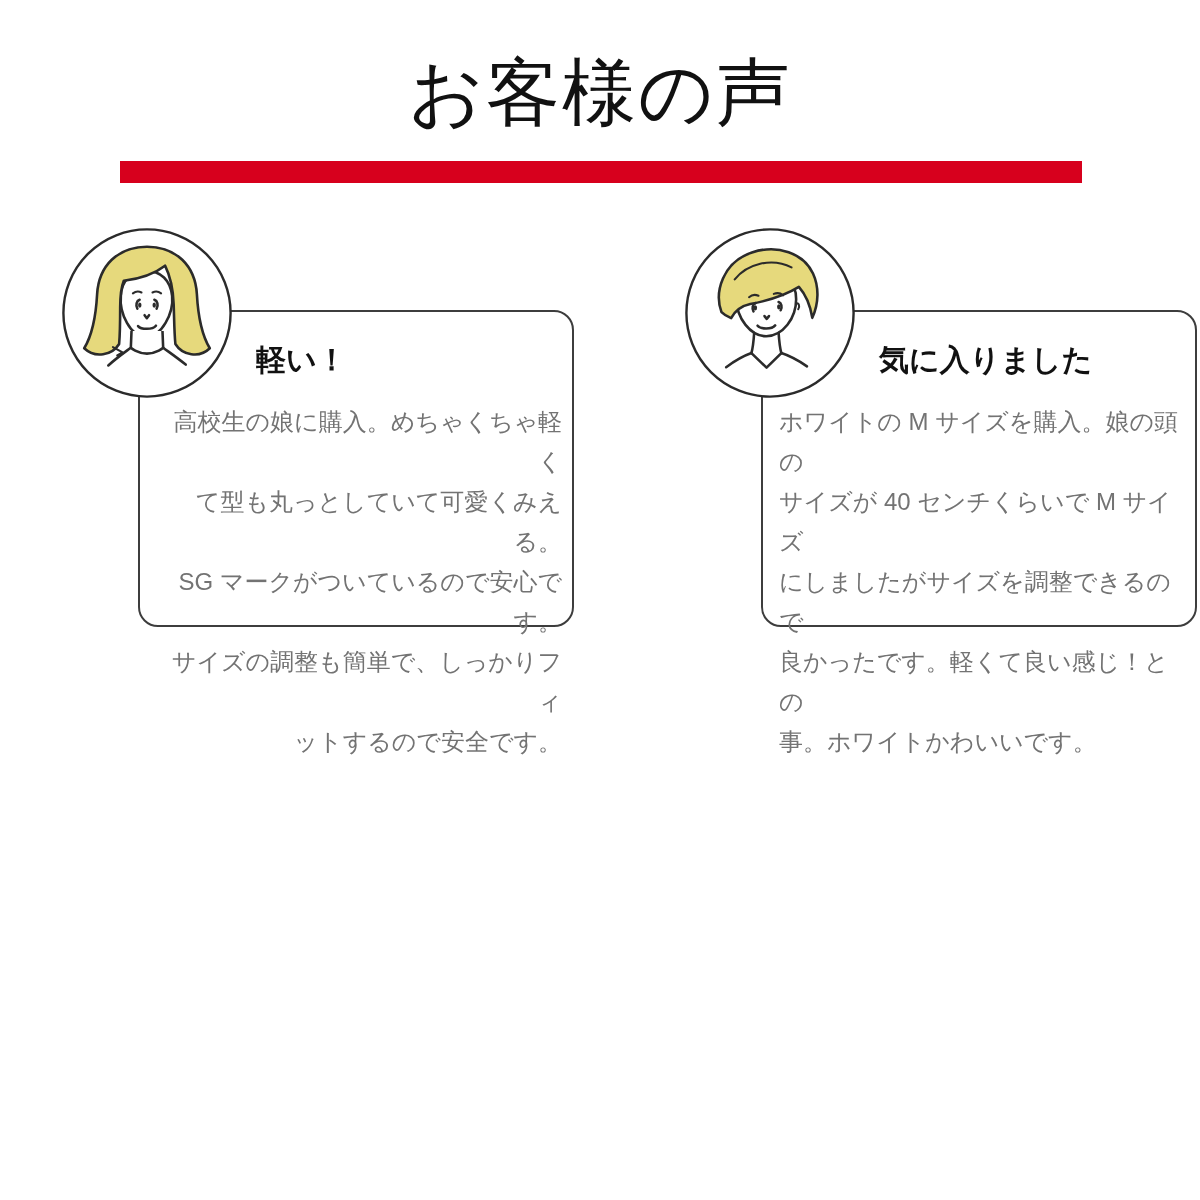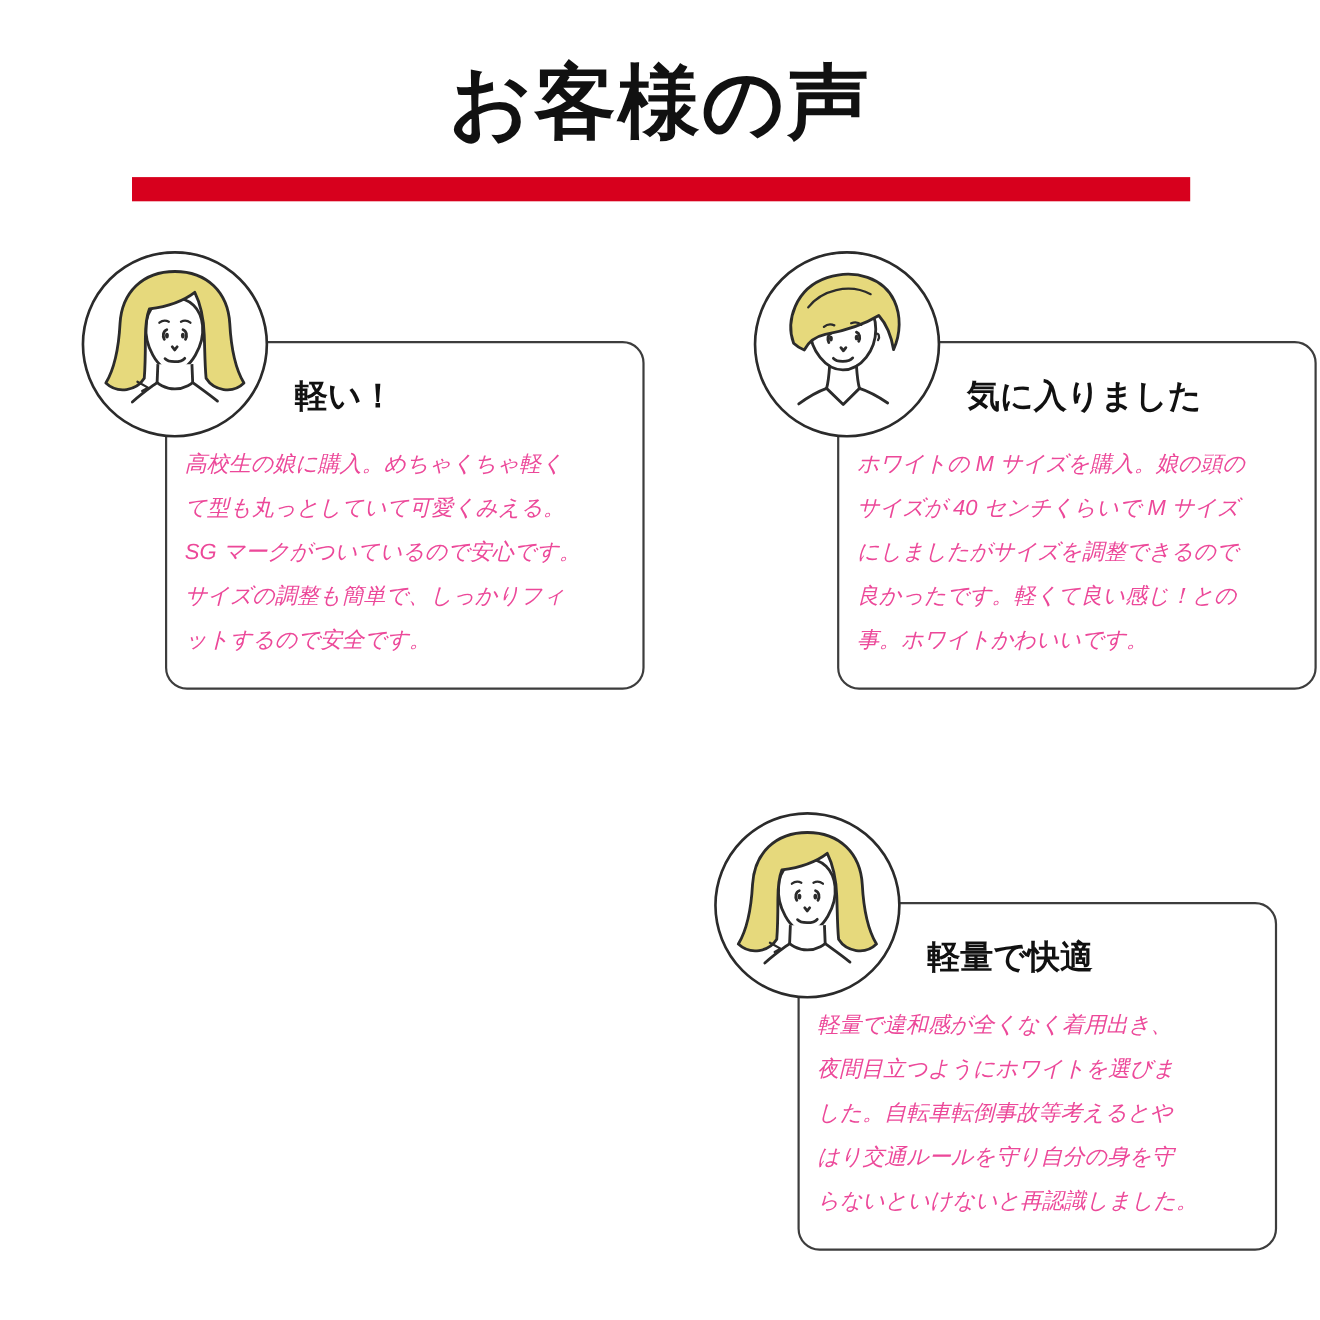--- a/index.html
+++ b/index.html
@@ -10,35 +10,35 @@
     font-family:"Liberation Sans","DejaVu Sans",sans-serif;
     color:#111111;
     overflow:hidden;
   }
   .page-title{
     position:absolute;
     left:0;top:44px;width:1200px;
     margin:0;
     text-align:center;
     font-size:74px;
-    font-weight:bold;
+    font-weight:normal;
     letter-spacing:2px;
     color:#111111;
   }
   .title-underline{
     position:absolute;
     left:120px;top:161px;
     width:962px;height:22px;
     background:var(--accent,#d7001d);
   }
   .review-card{
     position:absolute;
     width:520px;height:420px;
   }
-  .card-pos-0{left:73px;top:227px;}
+  .card-pos-0{left:61px;top:227px;text-align:right;}
   .card-pos-1{left:684px;top:227px;}
   .card-pos-2{left:63px;top:737px;}
   .card-pos-3{left:648px;top:737px;}
   .avatar{
     position:absolute;
     left:0;top:0;
     width:172px;height:172px;
     z-index:2;
   }
   .bubble{
@@ -55,25 +55,24 @@
     position:absolute;
     left:116px;top:28px;
     font-size:30px;
     font-weight:bold;
     white-space:nowrap;
     color:#111111;
   }
   .bubble-body{
     position:absolute;
     left:16px;top:90px;right:10px;
-    font-size:20px;
+    font-size:24px;
     line-height:40px;
     white-space:pre-line;
-    color:#ec4899;
-    font-style:italic;
+    color:#737373;
   }
   .defs-holder{position:absolute;width:0;height:0;overflow:hidden;}
   svg .skin{fill:#ffffff;stroke:var(--line,#2b2b2b);stroke-width:1.5;}
   svg .hair{fill:var(--hair,#e6d97c);stroke:var(--line,#2b2b2b);stroke-width:1.5;stroke-linejoin:round;}
   svg .stroke{fill:none;stroke:var(--line,#2b2b2b);stroke-width:1.5;stroke-linecap:round;stroke-linejoin:round;}
   svg .thin{stroke-width:1.2;}
   svg .dot{fill:var(--line,#2b2b2b);stroke:none;}
   svg .ring{fill:#ffffff;stroke:var(--line,#2b2b2b);stroke-width:1.4;}
 </style>
 </head>
@@ -159,27 +158,14 @@
       <div class="bubble-title">気に入りました</div>
       <div class="bubble-body">ホワイトの M サイズを購入。娘の頭の
 サイズが 40 センチくらいで M サイズ
 にしましたがサイズを調整できるので
 良かったです。軽くて良い感じ！との
 事。ホワイトかわいいです。</div>
     </div>
   </div>
 
 
-  <div class="review-card card-pos-3">
-    <svg class="avatar" viewBox="0 0 100 100">
-        <use href="#avatar-woman-bob"></use>
-      </svg>
-    <div class="bubble">
-      <div class="bubble-title">軽量で快適</div>
-      <div class="bubble-body">軽量で違和感が全くなく着用出き、
-夜間目立つようにホワイトを選びま
-した。自転車転倒事故等考えるとや
-はり交通ルールを守り自分の身を守
-らないといけないと再認識しました。</div>
-    </div>
-  </div>
 
 </div>
 
 </body></html>

